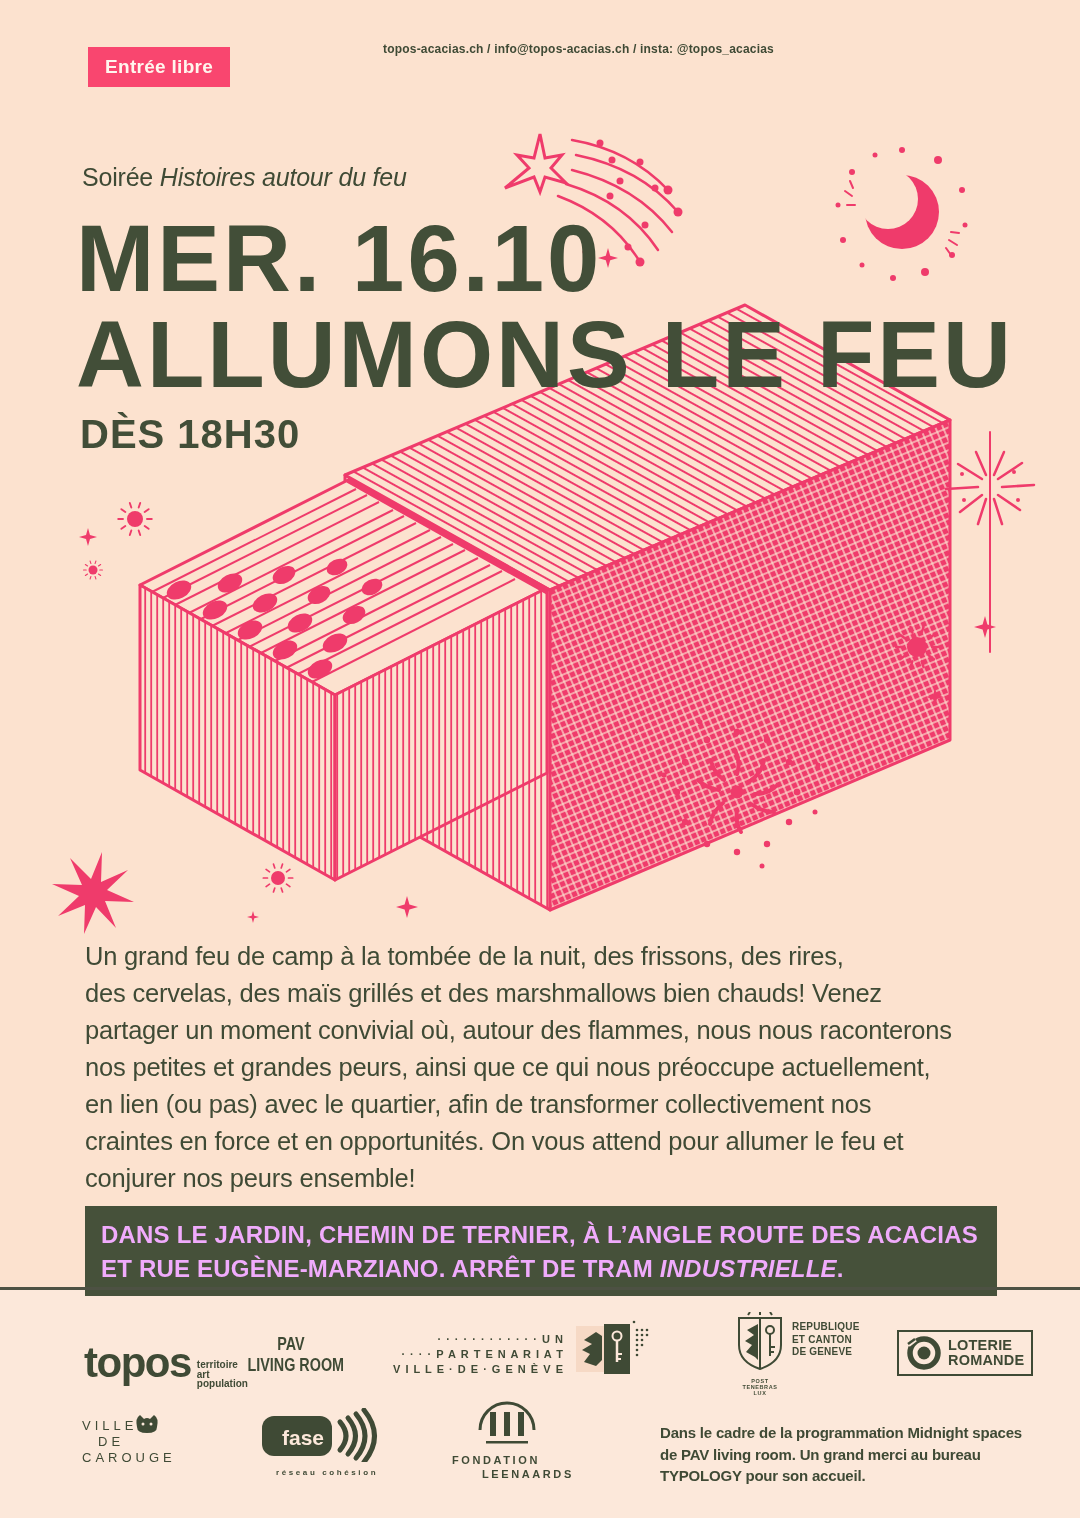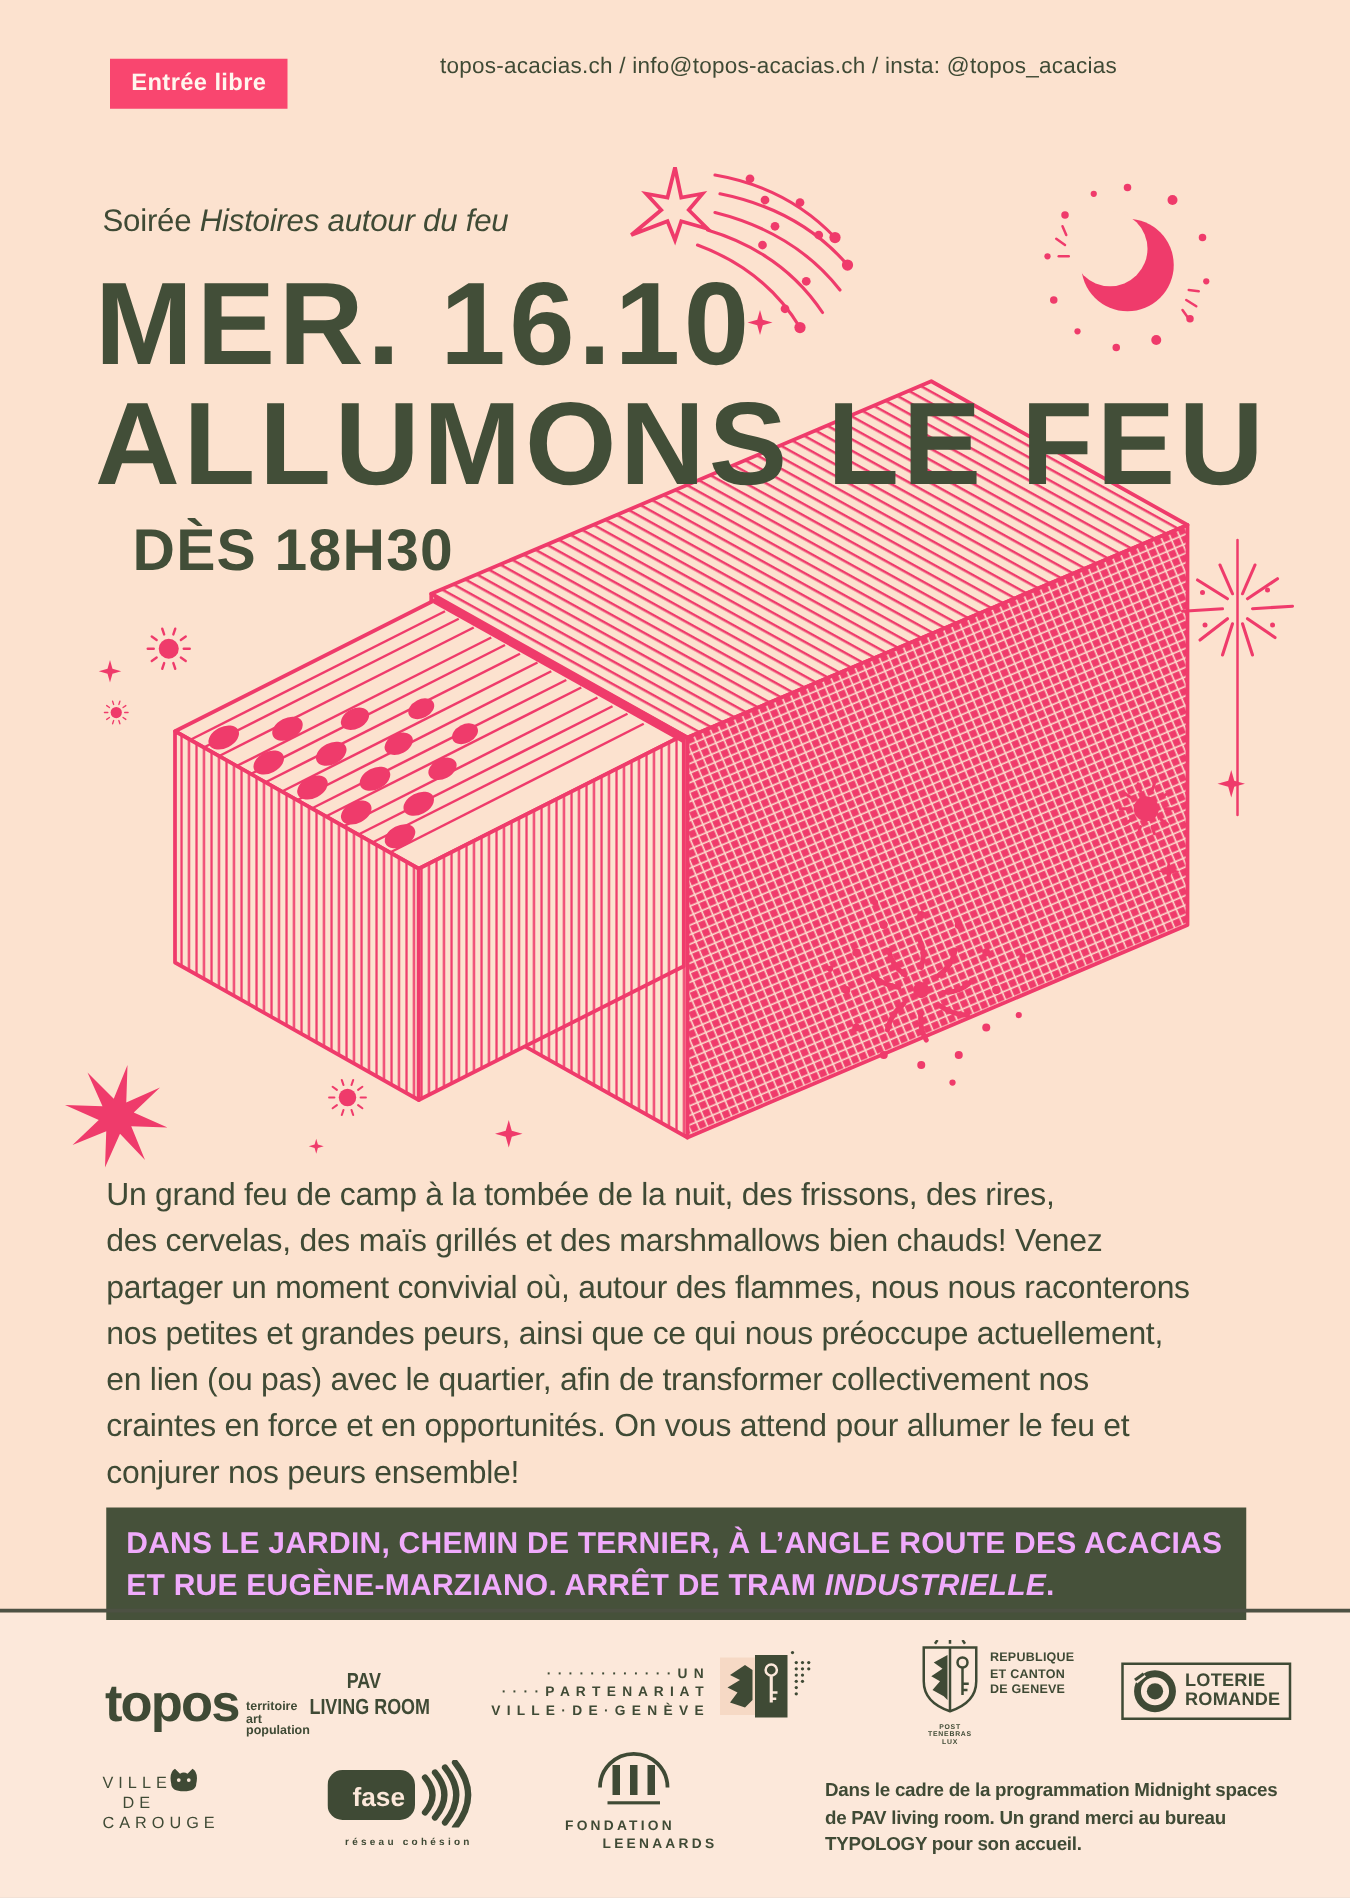--- a/index.html
+++ b/index.html
@@ -9,25 +9,25 @@
     font-family:"Liberation Sans","DejaVu Sans",sans-serif;
     color:#3f4a35;
   }
   .abs{position:absolute;}
   .z3{z-index:3;}
   .illus{position:absolute;left:0;top:0;z-index:1;}
   .badge{
     background:#f9466f;color:#fff6ee;font-weight:700;font-size:19px;
     padding:9px 17px;letter-spacing:.3px;
   }
-  .contact{font-weight:400;font-size:18px;letter-spacing:.2px;color:#3f4a35;}
+  .contact{font-weight:700;font-size:12px;letter-spacing:.2px;color:#3f4a35;margin-left:31px;}
   .kicker{font-size:25px;letter-spacing:-.2px;color:#3f4a35;}
   .kicker .it{font-style:italic;}
   .title{font-size:94px;font-weight:700;line-height:1;letter-spacing:3px;color:#424e38;white-space:nowrap;}
-  .time{font-size:47px;font-weight:700;letter-spacing:1px;color:#424e38;margin-left:26px;}
+  .time{font-size:40px;font-weight:700;letter-spacing:1px;color:#424e38;}
   .desc{font-size:25.5px;line-height:37px;letter-spacing:-.2px;color:#3f4a35;}
   .banner{
     background:#46513a;color:#f0abfc;width:912px;box-sizing:border-box;
     padding:12px 16px 10px 16px;font-size:24px;font-weight:700;line-height:34px;letter-spacing:.2px;
   }
   .banner .it{font-style:italic;}
   .rule{position:absolute;left:0;top:1287px;width:1080px;height:3px;background:#4d5143;z-index:4;}
   .footer{
     position:absolute;left:0;top:1290px;width:1080px;height:228px;
     background:#fce8da;z-index:2;color:#3f4a35;

